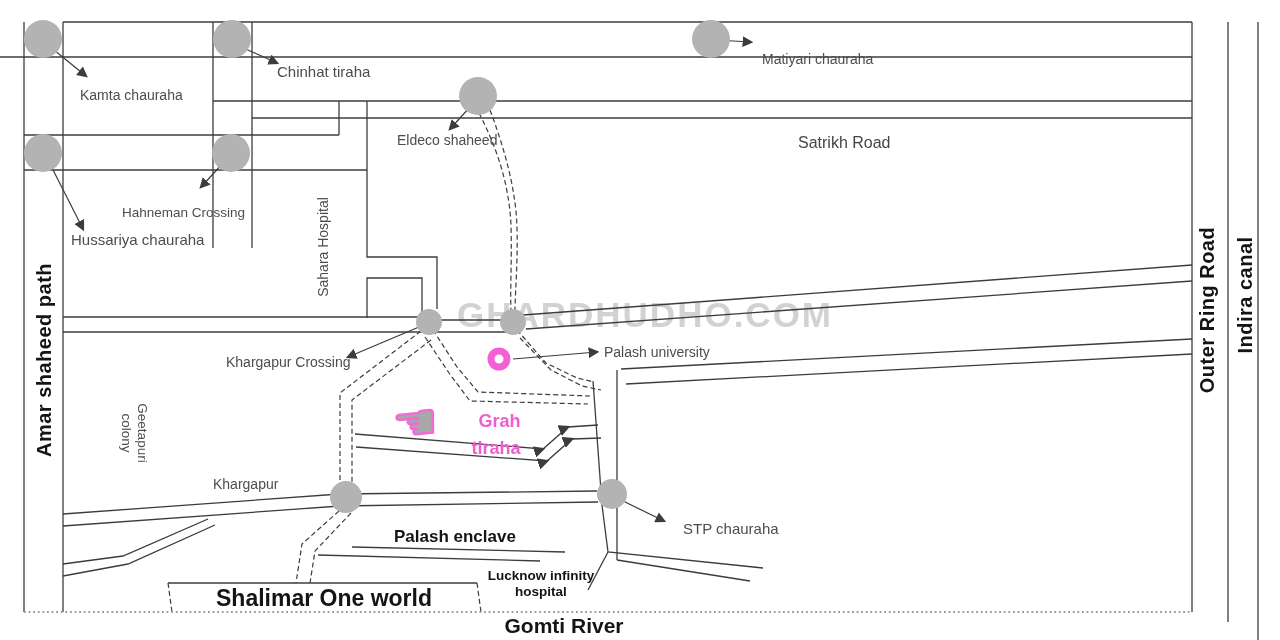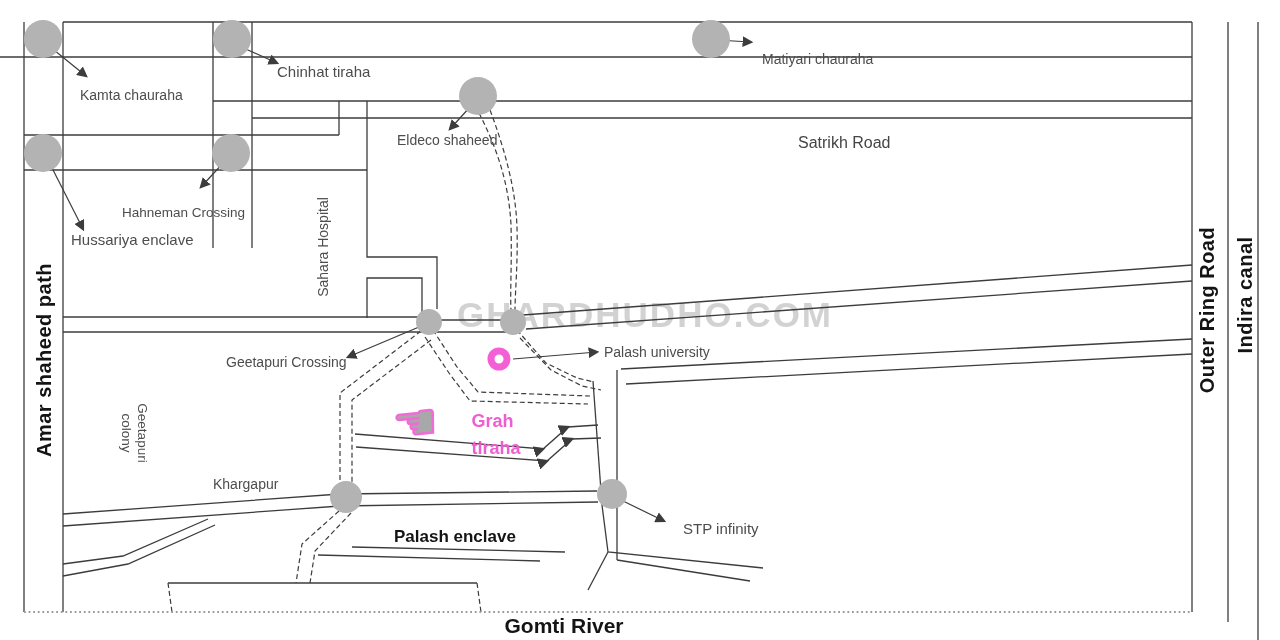--- a/index.html
+++ b/index.html
@@ -19,21 +19,21 @@
   .center{transform:translate(-50%,-50%);text-align:center;}
   .rot-ccw{transform:translate(-50%,-50%) rotate(-90deg);}
   .rot-cw{transform:translate(-50%,-50%) rotate(90deg);}
   .big-axis{font-size:20px;letter-spacing:.5px;}
   .watermark{
     position:absolute;z-index:1;color:#cbcbcb;opacity:.85;font-weight:bold;
     font-size:35px;letter-spacing:2px;white-space:nowrap;
   }
   .pink-name{
     color:#ee5ed0;font-weight:bold;font-size:18px;line-height:1.5;
-    text-align:left;z-index:3;position:absolute;white-space:nowrap;
+    text-align:right;z-index:3;position:absolute;white-space:nowrap;
   }
   .hand{
     position:absolute;z-index:3;font-size:50px;color:#a8a8a8;
     -webkit-text-stroke:2.5px #f06ad8;
     text-shadow:0 0 1px #f06ad8;
     transform:rotate(-6deg);
     font-family:"DejaVu Sans",sans-serif;
     line-height:1;
   }
 </style>
@@ -150,36 +150,41 @@
 
     <circle cx="499" cy="359" r="8" fill="none" stroke="#f45fd6" stroke-width="7"></circle>
   </svg>
 
   <div class="lbl" style="left:80px;top:87px;">Kamta chauraha</div>
   <div class="lbl mid" style="left:277px;top:63px;text-align:right;">Chinhat tiraha</div>
   <div class="lbl" style="left:762px;top:38px;margin-top:13px;">Matiyari chauraha</div>
   <div class="lbl road" style="left:798px;top:90px;margin-top:44px;">Satrikh Road</div>
   <div class="lbl" style="left:397px;top:132px;">Eldeco shaheed</div>
   <div class="lbl small" style="left:96px;top:205px;margin-left:26px;">Hahneman Crossing</div>
-  <div class="lbl mid" style="left:71px;top:231px;">Hussariya enclave</div>
+  <div class="lbl mid" style="left:71px;top:231px;">Hussariya chauraha</div>
   <div class="lbl rot-ccw" style="left:323px;top:247px;">Sahara Hospital</div>
-  <div class="lbl" style="left:226px;top:354px;">Geetapuri Crossing</div>
+  <div class="lbl" style="left:226px;top:354px;">Khargapur Crossing</div>
   <div class="lbl" style="left:604px;top:344px;">Palash university</div>
 
   <div class="lbl small rot-cw" style="left:134px;top:433px;text-align:center;">
     <span style="display:block;">Geetapuri</span>
     <span style="display:block;">colony</span>
   </div>
 
   <div class="lbl" style="left:202px;top:476px;margin-left:11px;">Khargapur</div>
-  <div class="lbl mid" style="left:683px;top:520px;">STP infinity</div>
+  <div class="lbl mid" style="left:683px;top:520px;">STP chauraha</div>
 
   <div class="lbl bold" style="left:394px;top:527px;font-size:17px;">Palash enclave</div>
 
+  <div class="lbl bold center" style="left:324px;top:598px;font-size:23px;">Shalimar One world</div>
 
+  <div class="lbl bold center" style="left:541px;top:584px;font-size:13.5px;">
+    <span style="display:block;">Lucknow infinity</span>
+    <span style="display:block;">hospital</span>
+  </div>
 
   <div class="lbl bold center" style="left:564px;top:626px;font-size:21px;">Gomti River</div>
 
   <div class="lbl bold rot-ccw big-axis" style="left:44px;top:360px;">Amar shaheed path</div>
   <div class="lbl bold rot-ccw big-axis" style="left:1207px;top:310px;">Outer Ring Road</div>
   <div class="lbl bold rot-ccw big-axis" style="left:1245px;top:295px;">Indira canal</div>
 
   <div class="pink-name center" style="left:496px;top:435px;">
     <span style="display:block;">Grah</span>
     <span style="display:block;">tiraha</span>

